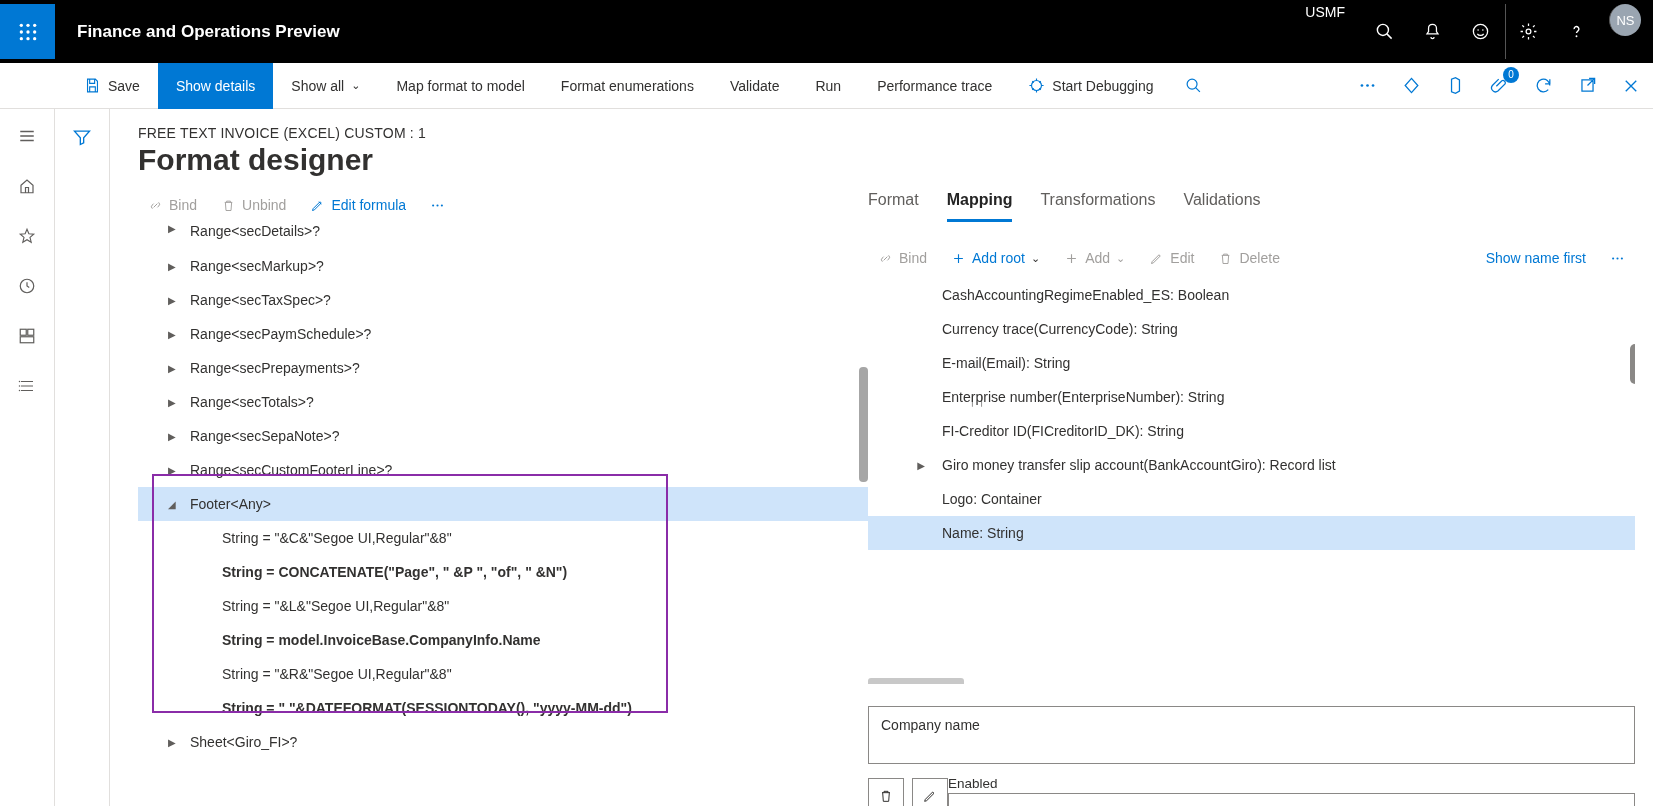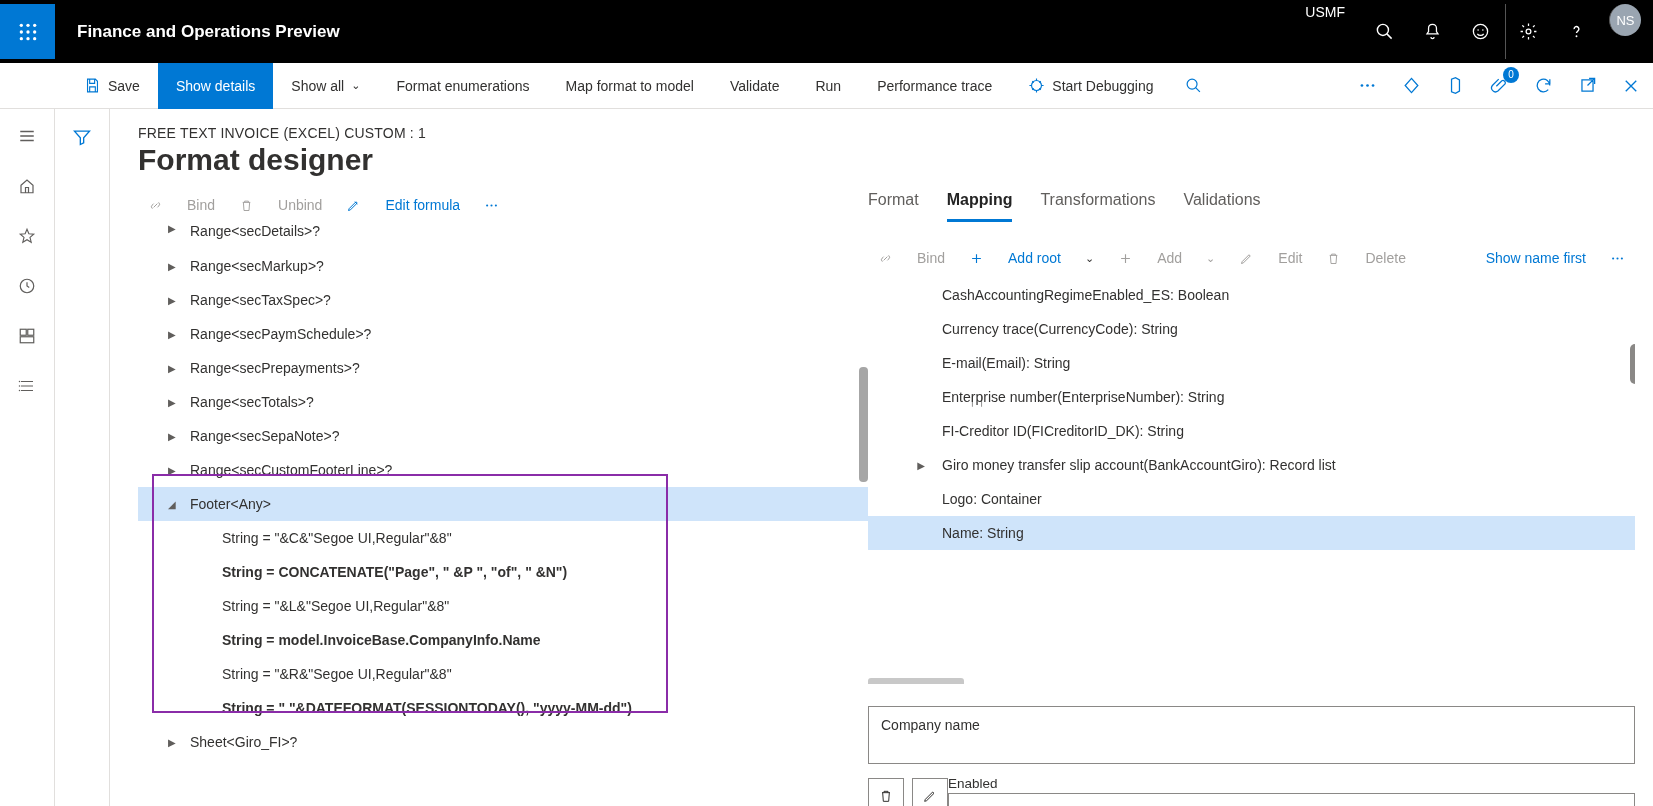--- a/index.html
+++ b/index.html
@@ -36,21 +36,21 @@
 
     .mainarea { flex: 1; overflow: hidden; display: flex; flex-direction: column; padding-left: 28px; padding-top: 16px; position: relative; }
     .breadcrumb-text { font-size: 14px; color: #323130; letter-spacing: 0.2px; }
     .page-title { font-size: 30px; font-weight: 600; color: #323130; margin-top: 2px; }
     
     .content-split { display: flex; flex: 1; margin-top: 10px; min-height: 0; }
     .left-pane { width: 730px; display: flex; flex-direction: column; }
     .right-pane { flex: 1; display: flex; flex-direction: column; padding-right: 18px; }
 
     .secondary-cmds { display: flex; align-items: center; gap: 4px; padding: 4px 0; }
-    .sc-item { padding: 6px 10px; display: flex; align-items: center; gap: 24px; cursor: pointer; color: #323130; font-size: 14px; }
+    .sc-item { padding: 6px 10px; display: flex; align-items: center; gap: 6px; cursor: pointer; color: #323130; font-size: 14px; }
     .sc-item.disabled { color: #a19f9d; cursor: default; }
     .sc-item.blue { color: #0078d4; }
     .sc-item svg { width: 15px; height: 15px; }
     .sc-item.disabled svg { color: #a19f9d; }
     .sc-item.blue svg { color: #0078d4; }
 
     .tree { flex: 1; overflow: hidden; position: relative; }
     .tree-items { position: absolute; top: 0; left: 0; right: 0; }
     .tree-row { height: 34px; display: flex; align-items: center; font-size: 14px; padding-left: 10px; }
     .tree-row.cut-top { height: 26px; }
@@ -154,24 +154,24 @@
     <span>Save</span>
   </div>
   <div class="cmd active">
       <span>Show details</span>
     </div>
   <div class="cmd">
     <span>Show all</span>
     <span style="font-size:11px;">⌄</span>
   </div>
   <div class="cmd">
+      <span>Map format to model</span>
+    </div>
+  <div class="cmd">
       <span>Format enumerations</span>
-    </div>
-  <div class="cmd">
-      <span>Map format to model</span>
     </div>
   <div class="cmd">
       <span>Validate</span>
     </div>
   <div class="cmd">
       <span>Run</span>
     </div>
   <div class="cmd">
       <span>Performance trace</span>
     </div>

